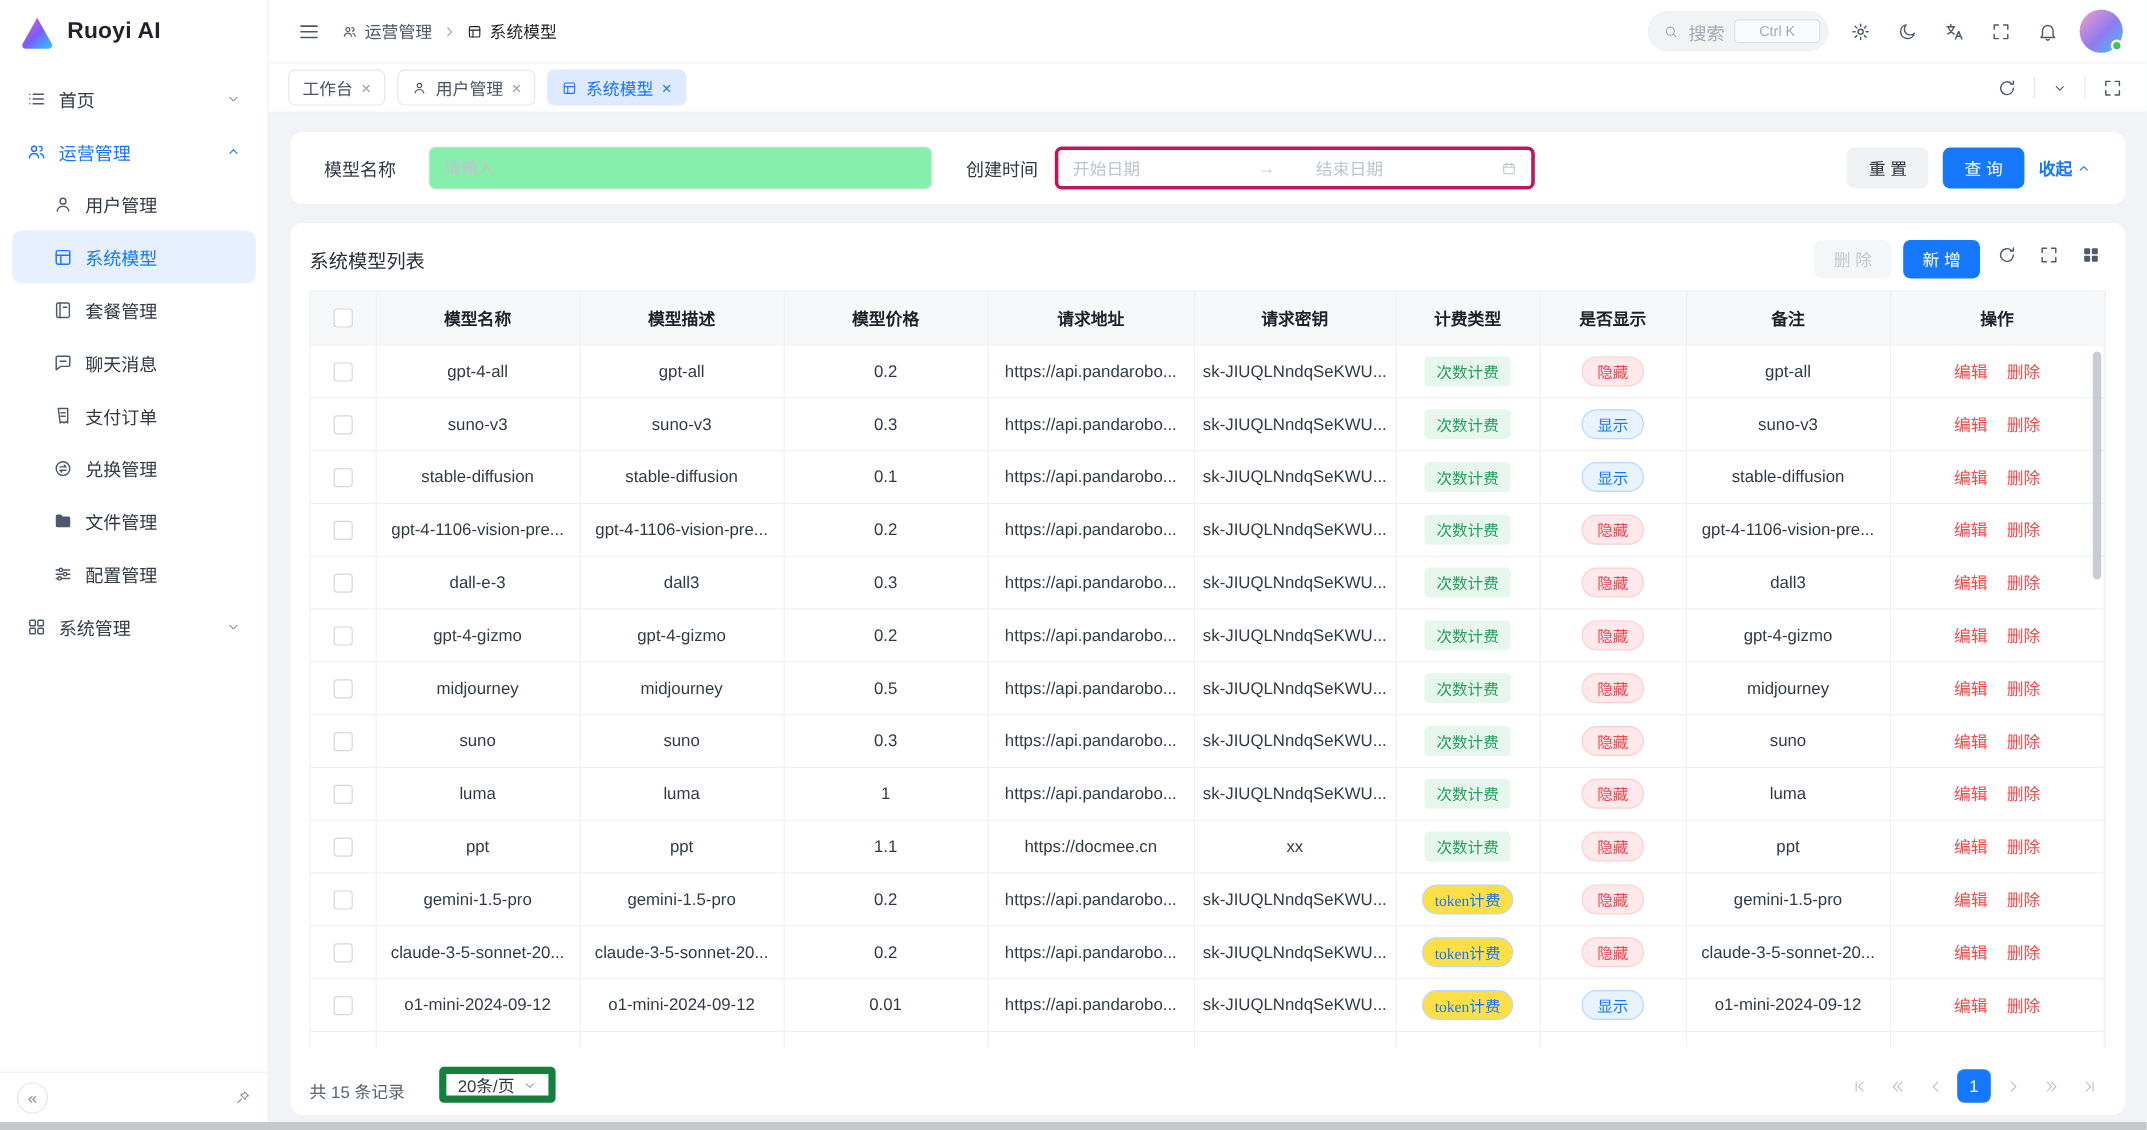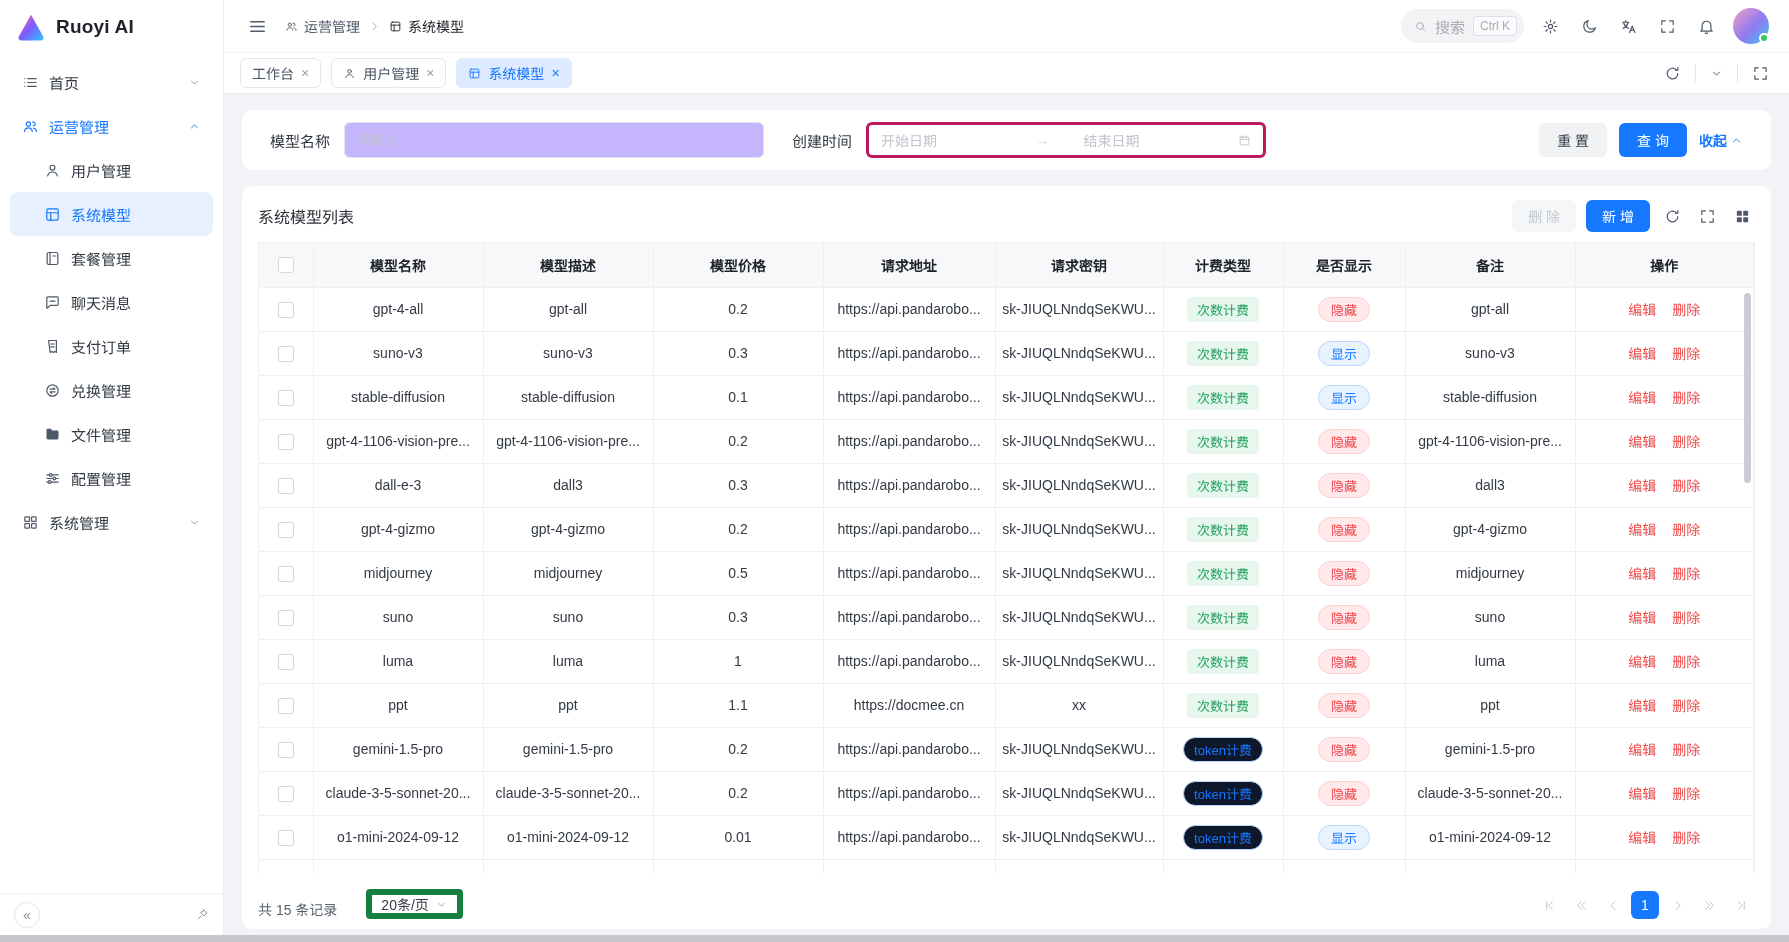--- a/index.html
+++ b/index.html
@@ -31,73 +31,73 @@
   
   .main { flex:1; display:flex; flex-direction:column; min-width:0; }
   .topbar { height:52px; background:#fff; display:flex; align-items:center; padding:0 20px; gap:14px; }
   .icon-btn { background:none; border:none; color:#4e5969; display:flex; align-items:center; cursor:pointer; padding:4px; }
   .crumbs { display:flex; align-items:center; gap:8px; font-size:14px; color:#4e5969; }
   .crumb { display:flex; align-items:center; gap:6px; }
   .crumb.current { color:#1f2329; }
   .crumb-sep { color:#9aa0a8; display:flex; }
   .topbar-right { margin-left:auto; display:flex; align-items:center; gap:14px; }
   .search-pill { height:34px; background:#f2f3f5; border-radius:999px; display:flex; align-items:center; gap:8px; padding:0 7px 0 13px; color:#a8abb2; cursor:pointer; }
-  .search-pill .kbd { font-size:12px; border:1px solid #dcdfe6; border-radius:4px; padding:2px 6px; color:#a8abb2; background:#fafbfc; }
+  .search-pill .kbd { font-size:12px; border:1px solid #dcdfe6; border-radius:4px; padding:2px 20px; color:#a8abb2; background:#fafbfc; }
   .avatar-wrap { position:relative; width:36px; height:36px; cursor:pointer; }
   .avatar { width:36px; height:36px; border-radius:50%; background:linear-gradient(135deg,#f0a0c8 0%,#8f7bf0 55%,#3ec6f0 100%); }
   .avatar-dot { position:absolute; right:0; bottom:1px; width:10px; height:10px; border-radius:50%; background:#34c759; border:2px solid #fff; }
 
   
   .tabbar { height:42px; background:#fff; border-top:1px solid #f2f3f5; border-bottom:1px solid #eceff3; display:flex; align-items:center; padding:0 16px; gap:10px; }
   .tab { height:30px; display:flex; align-items:center; gap:7px; padding:0 11px; border:1px solid #e5e7eb; border-radius:6px; background:#fff; color:#4b5563; font-size:14px; cursor:pointer; }
   .tab .tab-close { color:#9aa0a8; font-size:14px; line-height:1; }
   .tab.active { background:#ddeaff; border-color:#ddeaff; color:#1677ff; }
   .tab.active .tab-close { color:#1677ff; }
   .tabbar-right { margin-left:auto; display:flex; align-items:center; gap:4px; }
   .tab-divider { width:1px; height:18px; background:#e5e7eb; margin:0 6px; }
 
   
   .content { flex:1; padding:16px 18px 6px; display:flex; flex-direction:column; gap:16px; overflow:hidden; }
   .card { background:#fff; border-radius:10px; }
 
   
   .filter-card { height:60px; display:flex; align-items:center; gap:14px; padding:0 28px; }
   .f-label { color:#333a45; white-space:nowrap; }
-  .f-input { height:36px; width:420px; border:1px solid #e0e3e8; border-radius:6px; padding:0 12px; font-size:14px; color:#333; background:#c4b5fd; outline:none; font-family:inherit; }
+  .f-input { height:36px; width:420px; border:1px solid #e0e3e8; border-radius:6px; padding:0 12px; font-size:14px; color:#333; background:#86efac; outline:none; font-family:inherit;margin-left:13px; }
   .f-input::placeholder { color:#c0c4cc; }
   .date-range { height:36px; width:400px; border:3px solid #be185d; border-radius:6px; display:flex; align-items:center; padding:0 12px; color:#c0c4cc; font-size:14px; gap:8px; background:#fff; }
   .date-range .dr-start, .date-range .dr-end { flex:1; cursor:text; }
   .date-range .dr-end { text-align:left; padding-left:26px; }
   .dr-arrow { color:#c9ccd2; }
   .cal-icon { color:#c0c4cc; display:flex; margin-left:auto; }
   .filter-right { margin-left:auto; display:flex; align-items:center; gap:12px; }
   .btn { height:34px; padding:0 18px; border-radius:6px; border:none; font-size:14px; cursor:pointer; font-family:inherit; white-space:nowrap; }
   .btn-plain { background:#f1f2f4; color:#333a45; }
   .btn-primary { background:#1677ff; color:#fff; }
   .link-blue { display:flex; align-items:center; gap:3px; color:#1677ff; font-size:14px; background:none; border:none; cursor:pointer; font-family:inherit; font-weight:bold; }
 
   
   .table-card { flex:1; display:flex; flex-direction:column; padding:14px 16px 10px; overflow:hidden; }
   .tc-head { display:flex; align-items:center; margin-bottom:10px; }
   .tc-title { font-size:16px; color:#2a2f36; }
-  .tc-actions { margin-left:auto; display:flex; align-items:center; gap:10px; }
+  .tc-actions { margin-left:auto; display:flex; align-items:flex-start; gap:10px; }
   .btn-sm { height:32px; padding:0 16px; }
   .btn-disabled { background:#f5f6f7; color:#c4c9cf; cursor:not-allowed; }
   .tool-icon { background:none; border:none; color:#4e5969; display:flex; padding:4px; cursor:pointer; }
 
   .table-wrap { flex:1; overflow:hidden; position:relative; border:1px solid #eef0f3; border-bottom:none; }
   table { width:100%; border-collapse:collapse; table-layout:fixed; background:#fff; }
   th,td { height:44px; text-align:center; border-right:1px solid #eef0f3; border-bottom:1px solid #eef0f3; font-size:14px; white-space:nowrap; overflow:hidden; text-overflow:ellipsis; padding:0 6px; }
   th { background:#f7f8fa; color:#1f2329; font-weight:bold; }
   td { color:#333a45; }
   tr.partial td { border-bottom:none; }
   .cb { display:inline-block; width:16px; height:16px; border:1.5px solid #d3d7de; border-radius:3px; background:#fff; vertical-align:middle; cursor:pointer; }
   .badge { display:inline-block; padding:3px 10px; font-size:13px; border-radius:4px; }
   .b-count { color:#22a05c; background:#e8f7ee; }
-  .b-token { color:#1677ff; background:#0f172a; border:1px solid #b8d8ff; border-radius:999px; padding:2px 10px; }
+  .b-token { color:#1677ff; background:#fde047; border:1px solid #b8d8ff; border-radius:999px; padding:2px 10px;font-family:Liberation Serif, serif; }
   .pill { display:inline-block; padding:2px 12px; font-size:13px; border-radius:999px; }
   .p-hide { color:#f0444d; background:#ffe9ea; border:1px solid #ffcdd0; }
   .p-show { color:#1677ff; background:#e8f3ff; border:1px solid #b8d8ff; }
   .op-edit,.op-del { color:#f04d4d; margin:0 8px; cursor:pointer; font-size:14px; text-decoration:none; }
   .vscroll { position:absolute; right:3px; top:50px; width:7px; height:190px; background:#c9ccd2; border-radius:4px; }
 
   
   .tc-foot { height:46px; display:flex; align-items:flex-end; padding-top:10px; gap:29px; }
   .total-text { color:#5c6370; font-size:14px; }
   .page-size { height:30px; border:6px solid #15803d; border-radius:4px; display:flex; align-items:center; gap:6px; padding:0 9px; font-size:14px; color:#333a45; cursor:pointer; background:#fff; }

